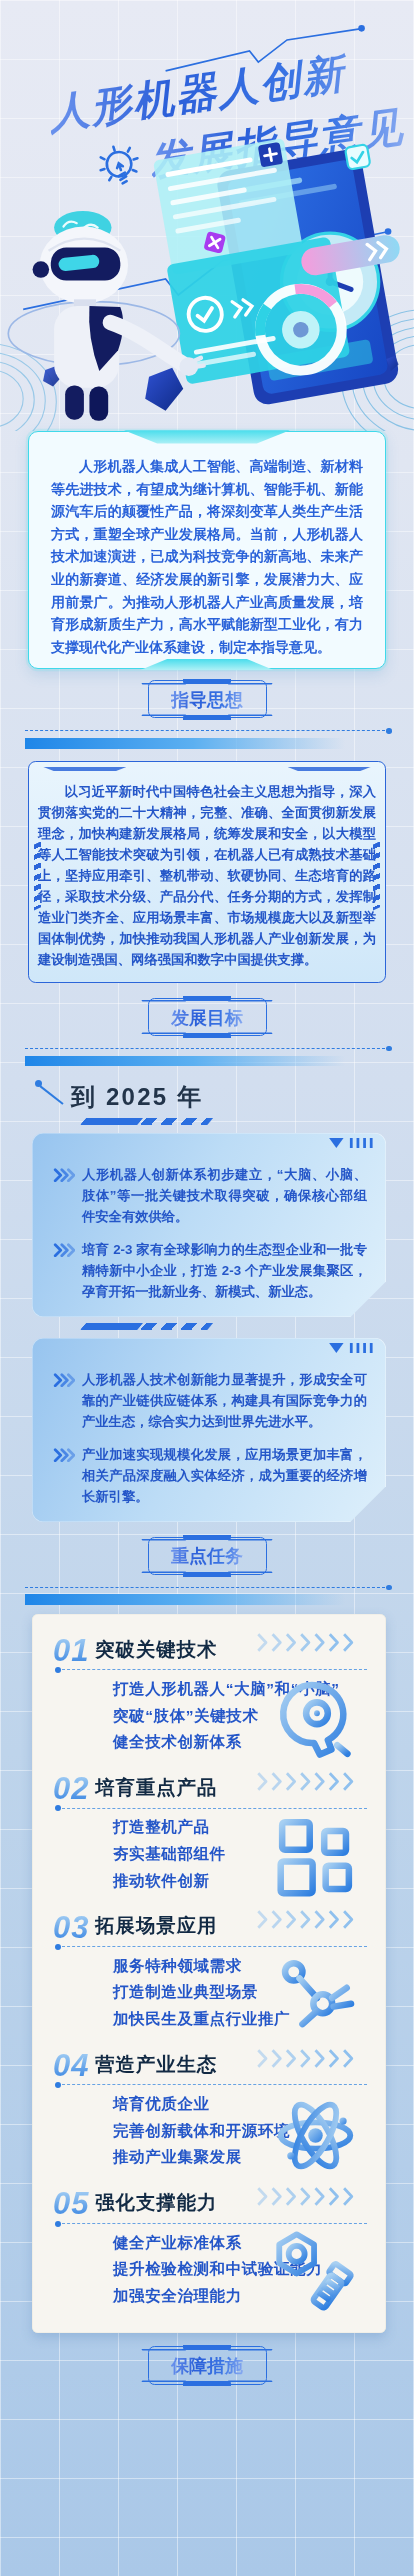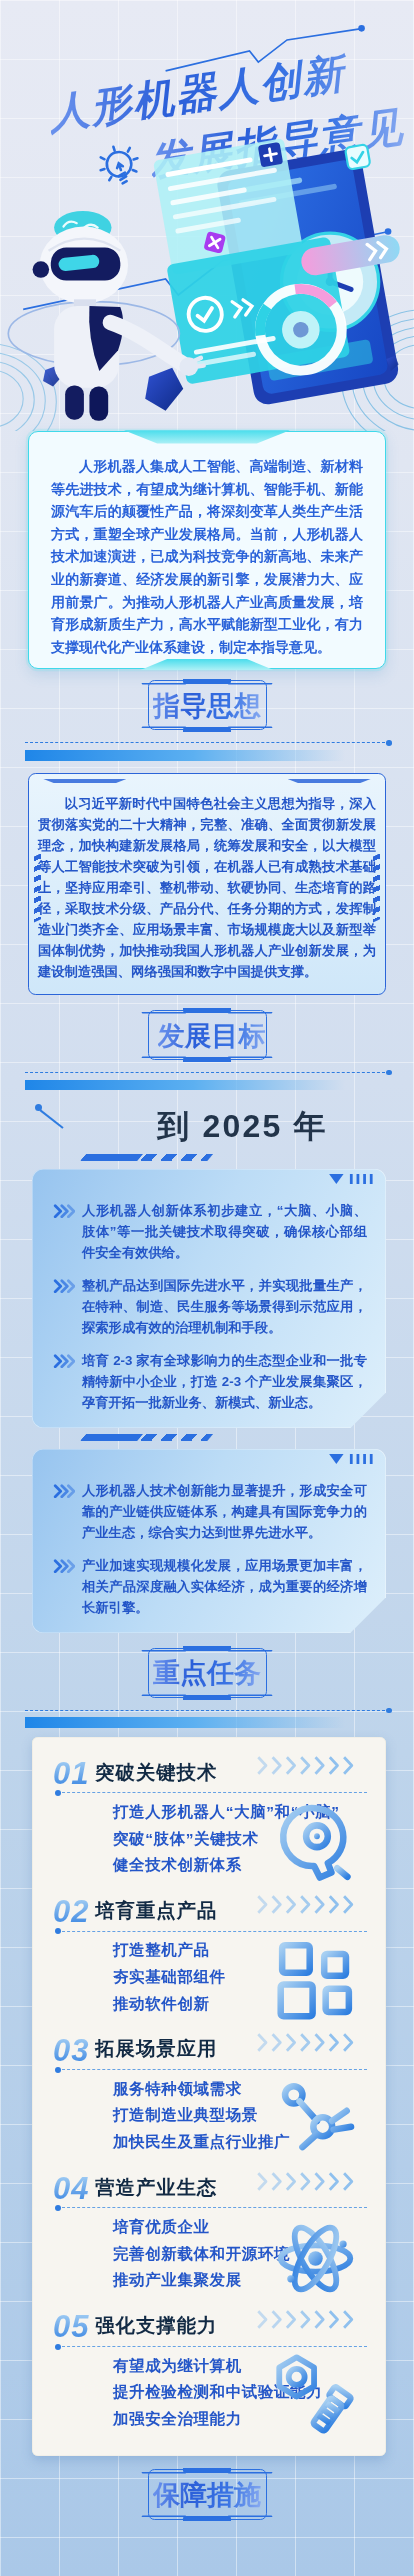--- a/index.html
+++ b/index.html
@@ -34,21 +34,21 @@
     color:#2a62d9; text-align:justify; text-indent:2em;
   }
   .notch-t,.notch-b{position:absolute; left:50%; transform:translateX(-50%); background:linear-gradient(180deg,#49ddec,#aef0f6);}
   .notch-t{top:-1.7px; width:166px; height:13.3px; clip-path:polygon(0 0,100% 0,80% 100%,20% 100%);}
   .notch-b{bottom:-1.7px; width:133px; height:11px; clip-path:polygon(20% 0,80% 0,100% 100%,0 100%);}
   
   .badge{
     position:relative; width:119px; margin:11px auto 0; padding:6.6px 0 5.5px; text-align:center;
     border:1.7px solid #2b6fe0; border-radius:6.6px;
   }
-  .badge b{font-size:27px; font-weight:800;}
+  .badge b{font-size:18px; font-weight:800;}
   .badge::before,.badge::after{
     content:""; position:absolute; left:50%; transform:translateX(-50%);
     width:48px; height:5px; background:#2b6fe0;
   }
   .badge::before{top:-2.8px; border-radius:0 0 2.8px 2.8px;
     box-shadow:-43px 2.2px 0 -1.7px #2b6fe0, 43px 2.2px 0 -1.7px #2b6fe0;}
   .badge::after{bottom:-2.8px; border-radius:2.8px 2.8px 0 0;
     box-shadow:-43px -2.2px 0 -1.7px #2b6fe0, 43px -2.2px 0 -1.7px #2b6fe0;}
   
   .dash-line{position:relative; margin:12px 29px 0 25.4px; border-top:1.7px dashed #2f7ce0; height:0;}
@@ -61,21 +61,21 @@
     background:linear-gradient(180deg,#e9f5fd 0%,#cfe7f9 100%);
     padding:19px 9px 12px; font-size:13.3px; line-height:21px; font-weight:700;
     color:#2456c8; text-align:justify; text-indent:2em;
   }
   .panel::before,.panel::after{content:""; position:absolute; top:5.5px; width:83px; height:4.4px; background:#2b65d9; clip-path:polygon(0 0,100% 0,86% 100%,14% 100%); opacity:.85;}
   .panel::before{left:14.4px;} .panel::after{right:14.4px;}
   .ticks{position:absolute; top:52%; width:6.6px; height:66px; transform:translateY(-50%) skewY(-24deg);
     background:repeating-linear-gradient(180deg,#2b65d9 0 5px,transparent 5px 10.5px);}
   .ticks.l{left:5px;} .ticks.r{right:5px;}
   
-  .ms-head{position:relative; margin:14.4px 0 0 71px; font-size:32px; font-weight:800; color:#22344a; letter-spacing:2.2px;text-align:center;}
+  .ms-head{position:relative; margin:14.4px 0 0 71px; font-size:24px; font-weight:800; color:#22344a; letter-spacing:2.2px;}
   .ms-head::before{content:""; position:absolute; left:-36px; top:-1.1px; width:7.2px; height:7.2px; border-radius:50%; background:#2f7ce0;}
   .ms-head::after{content:""; position:absolute; left:-34px; top:13.3px; width:29px; height:2.2px; background:#2f7ce0; transform:rotate(38deg);}
   .stripe{margin:5.5px 0 0 83px; width:127px; height:7.2px; transform:skewX(-40deg);
     background-image:linear-gradient(90deg,#2b6fe0 0 57px,transparent 57px),
       repeating-linear-gradient(90deg,#2b6fe0 0 11px,transparent 11px 20px);}
   .goal-card{
     position:relative; margin:7.7px 28px 0 32px; padding:19px 19px 15.5px 21px;
     border-radius:11px;
     background:linear-gradient(115deg,#97c4ef 0%,#bcdcf6 45%,#ddeffb 100%);
     clip-path:polygon(0 0,100% 0,100% calc(100% - 36px),calc(100% - 36px) 100%,0 100%);
@@ -265,21 +265,21 @@
     <div class="dash-line"></div>
     <div class="grad-bar"></div>
     <div class="panel">
       <i class="ticks l"></i>
       <i class="ticks r"></i>
       <p>以习近平新时代中国特色社会主义思想为指导，深入贯彻落实党的二十大精神，完整、准确、全面贯彻新发展理念，加快构建新发展格局，统筹发展和安全，以大模型等人工智能技术突破为引领，在机器人已有成熟技术基础上，坚持应用牵引、整机带动、软硬协同、生态培育的路径，采取技术分级、产品分代、任务分期的方式，发挥制造业门类齐全、应用场景丰富、市场规模庞大以及新型举国体制优势，加快推动我国人形机器人产业创新发展，为建设制造强国、网络强国和数字中国提供支撑。</p>
     </div>
   </div>
 
   <div class="sec">
-    <div class="badge" style="margin-top:15.5px;text-align:right;">
+    <div class="badge" style="margin-top:15.5px;">
       <b class="grad-txt">发展目标</b>
     </div>
     <div class="dash-line"></div>
     <div class="grad-bar"></div>
 
     <div class="ms-head">到 2025 年</div>
     <div class="stripe"></div>
     <div class="goal-card">
       <svg class="corner-tab" viewBox="0 0 88 26">
         <polygon points="0,0 26,0 13,18" fill="#2b6fe0"></polygon>
@@ -289,30 +289,20 @@
       </svg>
       <div class="bt">
         <svg class="mk" viewBox="0 0 40 26">
             <g fill="none" stroke="#2b6fe0" stroke-width="5" stroke-linecap="round" stroke-linejoin="round">
               <path d="M4 3 l10 10 -10 10"></path>
               <path d="M16 3 l10 10 -10 10" opacity=".75"></path>
               <path d="M28 3 l10 10 -10 10" opacity=".5"></path>
             </g>
           </svg>
         <span>人形机器人创新体系初步建立，“大脑、小脑、肢体”等一批关键技术取得突破，确保核心部组件安全有效供给。</span>
-      </div>
-      <div class="bt">
-        <svg class="mk" viewBox="0 0 40 26">
-            <g fill="none" stroke="#2b6fe0" stroke-width="5" stroke-linecap="round" stroke-linejoin="round">
-              <path d="M4 3 l10 10 -10 10"></path>
-              <path d="M16 3 l10 10 -10 10" opacity=".75"></path>
-              <path d="M28 3 l10 10 -10 10" opacity=".5"></path>
-            </g>
-          </svg>
-        <span>整机产品达到国际先进水平，并实现批量生产，在特种、制造、民生服务等场景得到示范应用，探索形成有效的治理机制和手段。</span>
       </div>
       <div class="bt">
         <svg class="mk" viewBox="0 0 40 26">
             <g fill="none" stroke="#2b6fe0" stroke-width="5" stroke-linecap="round" stroke-linejoin="round">
               <path d="M4 3 l10 10 -10 10"></path>
               <path d="M16 3 l10 10 -10 10" opacity=".75"></path>
               <path d="M28 3 l10 10 -10 10" opacity=".5"></path>
             </g>
           </svg>
         <span>培育 2-3 家有全球影响力的生态型企业和一批专精特新中小企业，打造 2-3 个产业发展集聚区，孕育开拓一批新业务、新模式、新业态。</span>
@@ -526,21 +516,21 @@
                 <path d="M58 4 l14 15 -14 15" opacity=".7"></path>
                 <path d="M84 4 l14 15 -14 15" opacity=".8"></path>
                 <path d="M110 4 l14 15 -14 15" opacity=".9"></path>
                 <path d="M136 4 l14 15 -14 15"></path>
                 <path d="M162 4 l14 15 -14 15"></path>
               </g>
             </svg>
         </div>
         <div class="task-dash"></div>
         <div class="t-items">
-          <div class="t-item">有望成为继计算机</div>
+          <div class="t-item">健全产业标准体系</div>
           <div class="t-item">提升检验检测和中试验证能力</div>
           <div class="t-item">加强安全治理能力</div>
         </div>
         <svg class="t-icon" viewBox="0 0 120 120">
           <defs>
               <linearGradient id="ic5" x1="0" y1="0" x2="1" y2="1">
                 <stop offset="0" stop-color="#a8d0f2"></stop>
                 <stop offset="1" stop-color="#2f7fe0"></stop>
               </linearGradient>
             </defs>

